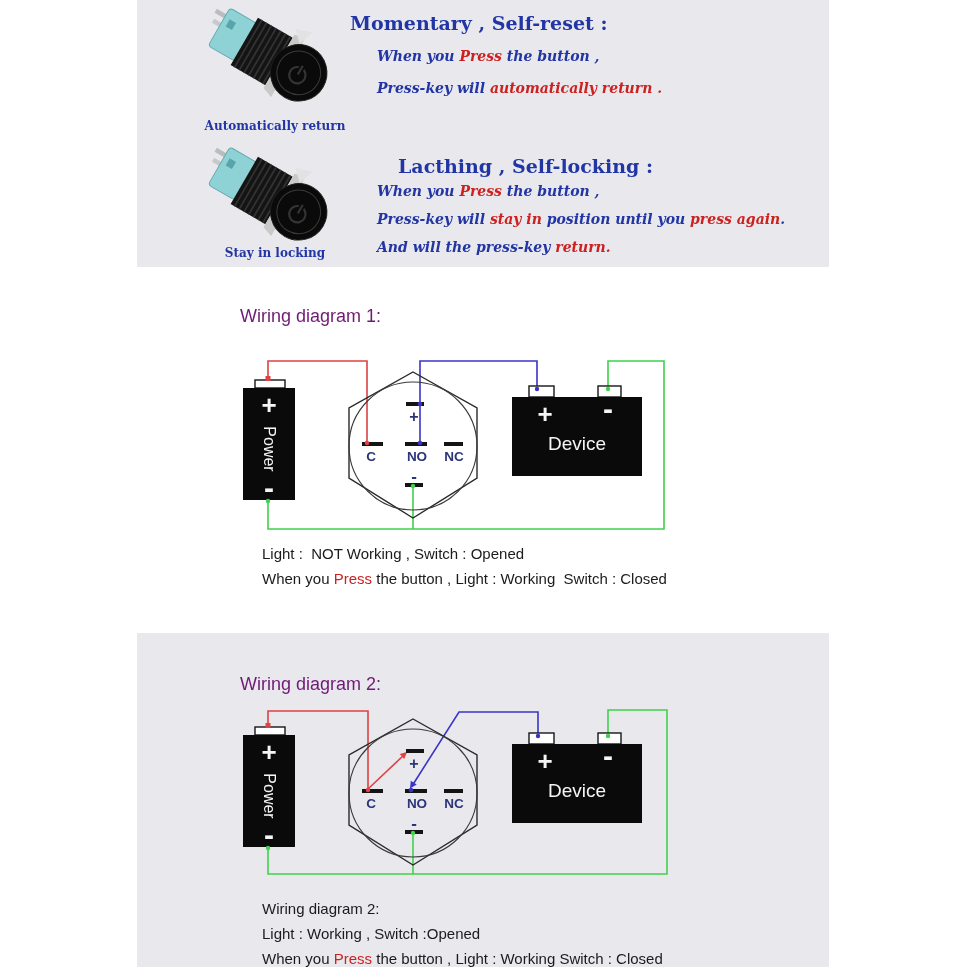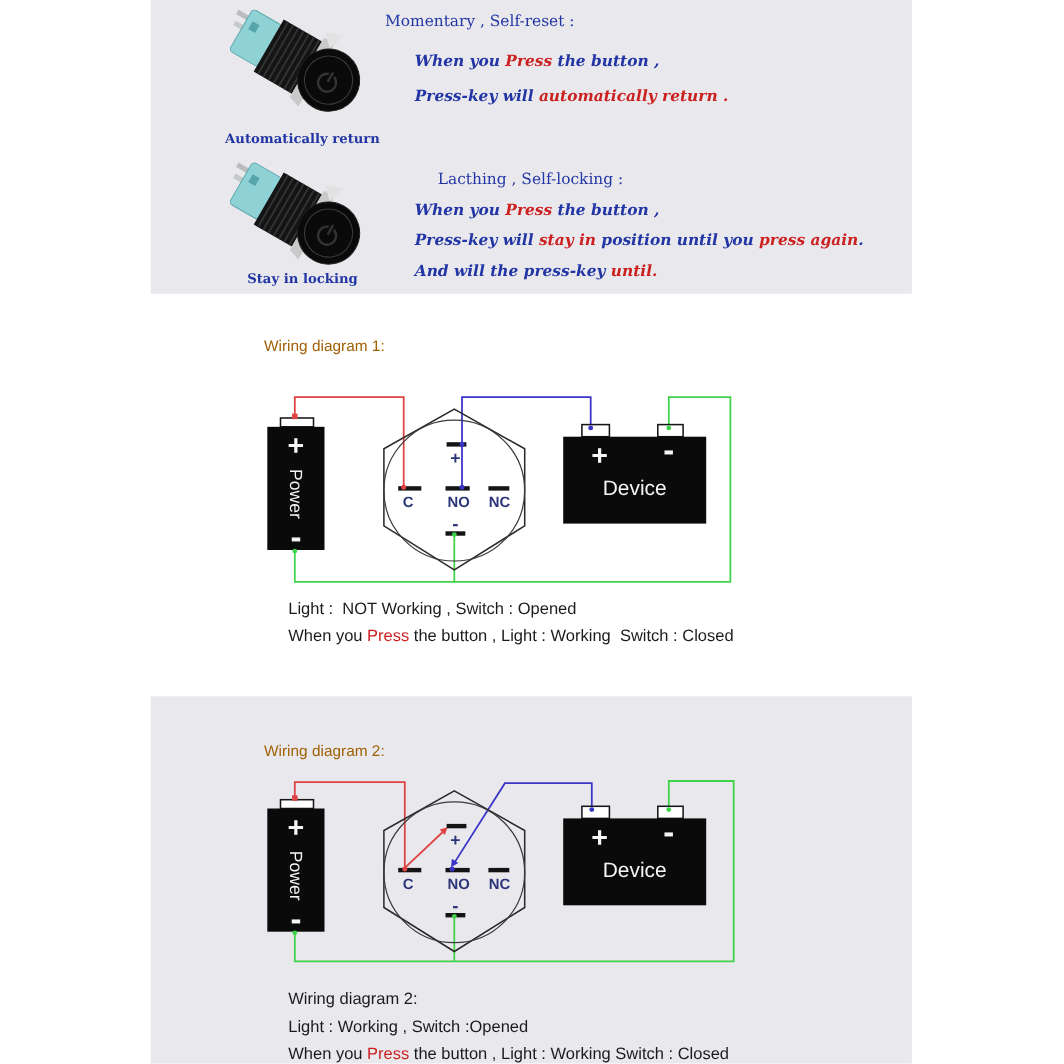--- a/index.html
+++ b/index.html
@@ -12,29 +12,29 @@
   *{box-sizing:border-box;}
   html,body{margin:0;padding:0;background:#fff;}
   .canvas{position:relative;width:967px;height:967px;background:var(--page-bg);overflow:hidden;
           font-family:"Liberation Sans",sans-serif;}
   .panel{position:absolute;background:var(--panel-bg);}
   .top-panel{left:137px;top:0;width:692px;height:267px;}
   .bottom-panel{left:137px;top:617px;width:692px;height:424px;margin-top:16px;}
   .abs{position:absolute;}
 
   
-  .blue-title{margin:0;font-family:"DejaVu Serif",serif;font-weight:400;font-size:14px;
+  .blue-title{margin:0;font-family:"DejaVu Serif",serif;font-weight:700;font-size:19px;
               color:var(--text-blue);white-space:pre;}
   .blue-line{margin:0;font-family:"DejaVu Serif",serif;font-weight:700;font-size:14px;white-space:pre;font-style:italic;}
   .photo-caption{font-family:"DejaVu Serif",serif;font-weight:700;font-size:12px;
                  color:var(--text-blue);text-align:center;width:150px;}
   .seg-blue{color:var(--text-blue);} .seg-red{color:var(--text-red);} .seg-dark{color:var(--diagram-text);}
 
   
-  .diag-title{margin:0;font-size:14px;font-weight:400;color:#a16207;white-space:pre;}
+  .diag-title{margin:0;font-size:18px;font-weight:400;color:#701a75;white-space:pre;}
   .diag-caption p{margin:0 0 8px 0;font-size:15px;line-height:17px;color:var(--diagram-text);white-space:pre;}
 
   
   .wire{fill:none;stroke-width:1.6px;}
   .wr{stroke:var(--wire-red);} .wb{stroke:var(--wire-blue);} .wg{stroke:var(--wire-green);}
   .dotr{fill:var(--wire-red);} .dotb{fill:var(--wire-blue);} .dotg{fill:var(--wire-green);}
   .blk{fill:var(--box-black);}
   .tab{fill:#ffffff;stroke:#161616;stroke-width:1.4px;}
   .hex{fill:none;stroke:#2a2a2a;stroke-width:1.4px;}
   .cir{fill:none;stroke:#3a3a3a;stroke-width:1.1px;}
@@ -112,21 +112,21 @@
             <line x1="115" y1="35" x2="115" y2="46" stroke="#343434" stroke-width="2.4"></line>
           </g>
         </g>
       </svg>
     </figure>
     <div class="abs photo-caption" style="left:63px;top:246px;">Stay in locking</div>
 
     <h2 class="abs blue-title" style="left:213px;top:155px;margin-left:48px;">Lacthing , Self-locking :</h2>
     <p class="abs blue-line" style="left:240px;top:183px;"><span class="seg-blue">When you </span><span class="seg-red">Press</span><span class="seg-blue"> the button ,</span></p>
     <p class="abs blue-line" style="left:240px;top:211px;"><span class="seg-blue">Press-key will </span><span class="seg-red">stay in</span><span class="seg-blue"> position until you </span><span class="seg-red">press again</span><span class="seg-blue">.</span></p>
-    <p class="abs blue-line" style="left:240px;top:239px;"><span class="seg-blue">And will the press-key </span><span class="seg-red">until.</span></p>
+    <p class="abs blue-line" style="left:240px;top:239px;"><span class="seg-blue">And will the press-key </span><span class="seg-red">return.</span></p>
   </section>
 
   <h3 class="abs diag-title" style="left:240px;top:306px;">Wiring diagram 1:</h3>
 
   <svg class="abs" style="left:230px;top:345px;" width="450" height="195" viewBox="0 0 450 195">
 
     <polyline class="wire wg" points="378,43 378,16 434,16 434,184 38,184 38,157"></polyline>
     <line class="wire wg" x1="183" y1="141" x2="183" y2="184"></line>
     <polyline class="wire wr" points="38,34 38,16 137,16 137,97"></polyline>
     <polyline class="wire wb" points="190,98 190,16 307,16 307,41"></polyline>

